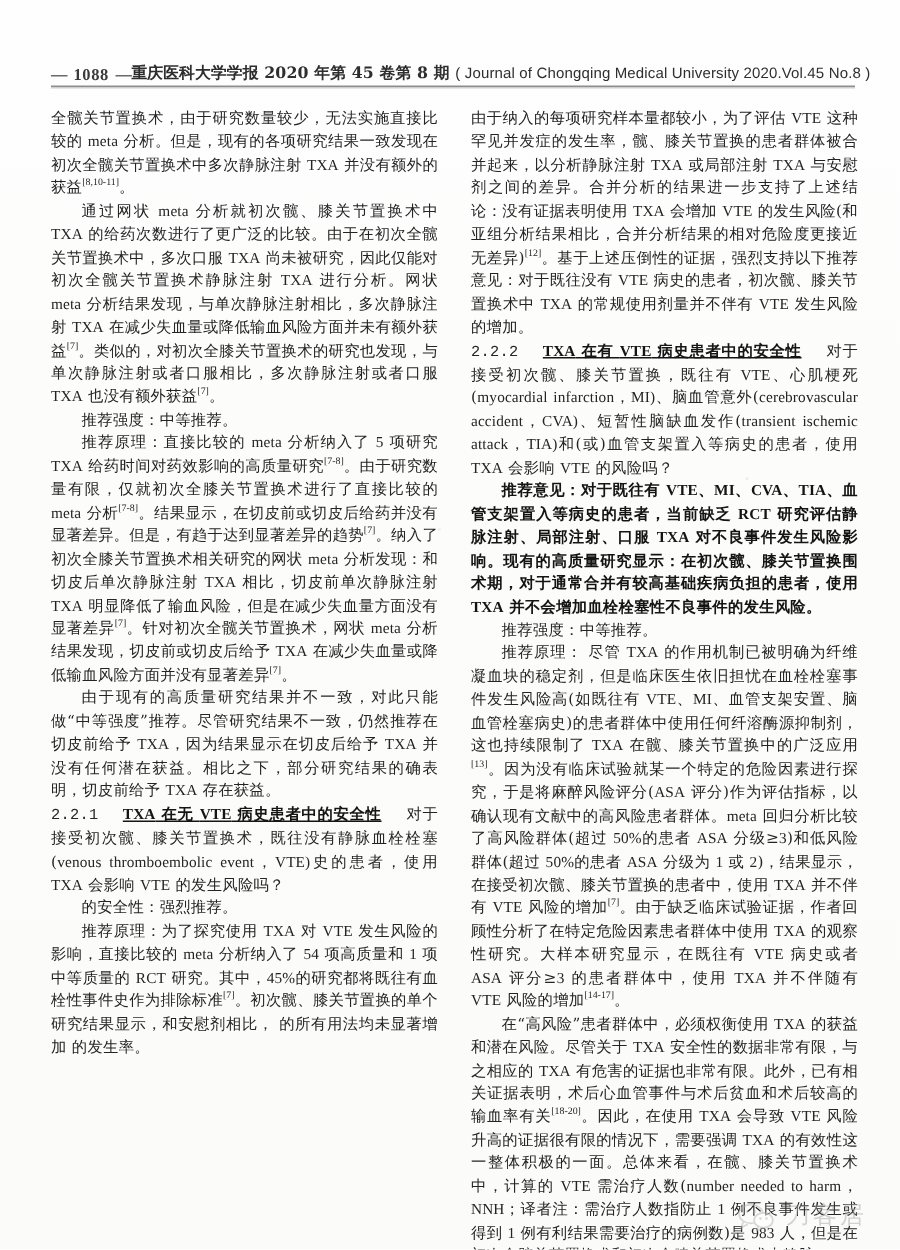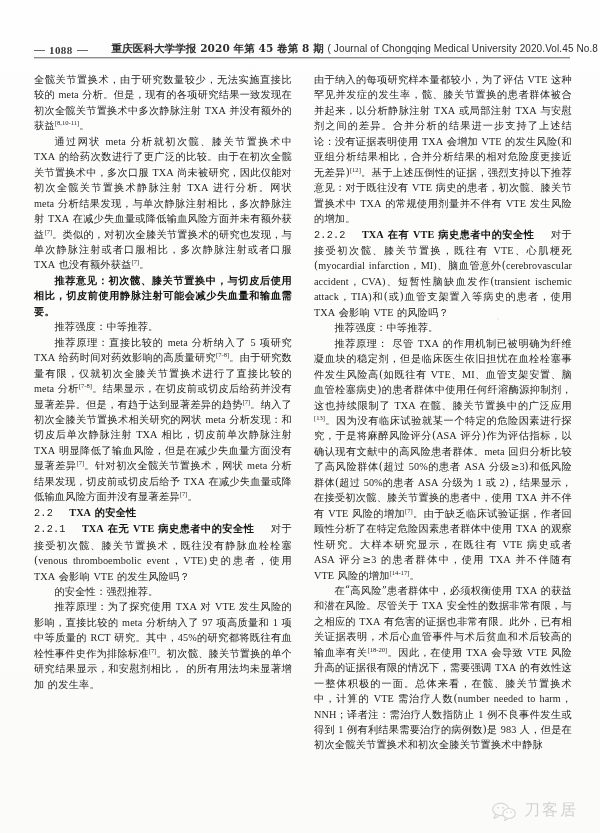--- a/index.html
+++ b/index.html
@@ -27,21 +27,20 @@
 
   
   .running-head {
     position: absolute;
     top: 36px;
     left: 34px;
     right: 30px;
     height: 20px;
     display: flex;
     align-items: flex-end;
-    gap: 24px;
   }
   .folio {
     font-family: "Liberation Serif", serif;
     font-size: 11px;
     font-weight: 700;
     color: #3a3a3a;
     letter-spacing: 0.4px;
     white-space: nowrap;
     display: flex;
     align-items: center;
@@ -113,20 +112,21 @@
 
   
   .secnum {
     font-family: Liberation Mono, monospace;
     font-weight: 400;
     letter-spacing: 0.2px;
   }
   .sechead {
     font-weight: 700;
     color: #151515;
+    text-decoration: underline;
   }
   .gap { display: inline-block; width: 1.6em; }
 
   
   .lat {
     font-family: "Liberation Serif", serif;
     letter-spacing: 0.1px;
   }
   sup {
     font-size: 6.6px;
@@ -183,32 +183,32 @@
       <span class="latin">( Journal of Chongqing Medical University 2020.Vol.45 No.8 )</span>
     </div>
   </div>
   <div class="rule"></div>
 
   <div class="columns">
 
     <div class="col" id="col-left">
         <p class="noindent">全髋关节置换术，由于研究数量较少，无法实施直接比较的 <span class="lat">meta</span> 分析。但是，现有的各项研究结果一致发现在初次全髋关节置换术中多次静脉注射 <span class="lat">TXA</span> 并没有额外的获益<sup>[8,10-11]</sup>。</p>
         <p>通过网状 <span class="lat">meta</span> 分析就初次髋、膝关节置换术中 <span class="lat">TXA</span> 的给药次数进行了更广泛的比较。由于在初次全髋关节置换术中，多次口服 <span class="lat">TXA</span> 尚未被研究，因此仅能对初次全髋关节置换术静脉注射 <span class="lat">TXA</span> 进行分析。网状 <span class="lat">meta</span> 分析结果发现，与单次静脉注射相比，多次静脉注射 <span class="lat">TXA</span> 在减少失血量或降低输血风险方面并未有额外获益<sup>[7]</sup>。类似的，对初次全膝关节置换术的研究也发现，与单次静脉注射或者口服相比，多次静脉注射或者口服 <span class="lat">TXA</span> 也没有额外获益<sup>[7]</sup>。</p>
-        <p class="b">推荐意见：初次髋、膝关节置换中，与切皮后使用相比，切皮前使用静脉注射可能会减少失血量和输血需要。</p>
         <p>推荐强度：中等推荐。</p>
         <p>推荐原理：直接比较的 <span class="lat">meta</span> 分析纳入了 <span class="lat">5</span> 项研究 <span class="lat">TXA</span> 给药时间对药效影响的高质量研究<sup>[7-8]</sup>。由于研究数量有限，仅就初次全膝关节置换术进行了直接比较的 <span class="lat">meta</span> 分析<sup>[7-8]</sup>。结果显示，在切皮前或切皮后给药并没有显著差异。但是，有趋于达到显著差异的趋势<sup>[7]</sup>。纳入了初次全膝关节置换术相关研究的网状 <span class="lat">meta</span> 分析发现：和切皮后单次静脉注射 <span class="lat">TXA</span> 相比，切皮前单次静脉注射 <span class="lat">TXA</span> 明显降低了输血风险，但是在减少失血量方面没有显著差异<sup>[7]</sup>。针对初次全髋关节置换术，网状 <span class="lat">meta</span> 分析结果发现，切皮前或切皮后给予 <span class="lat">TXA</span> 在减少失血量或降低输血风险方面并没有显著差异<sup>[7]</sup>。</p>
-        <p class="noindent"><span class="secnum">2.2</span><span class="gap"></span><span class="sechead"><span class="lat">TXA</span> 的安全性</span></p>
+        <p>由于现有的高质量研究结果并不一致，对此只能做“中等强度”推荐。尽管研究结果不一致，仍然推荐在切皮前给予 <span class="lat">TXA</span>，因为结果显示在切皮后给予 <span class="lat">TXA</span> 并没有任何潜在获益。相比之下，部分研究结果的确表明，切皮前给予 <span class="lat">TXA</span> 存在获益。</p>
         <p class="noindent"><span class="secnum">2.2.1</span><span class="gap"></span><span class="sechead"><span class="lat">TXA</span> 在无 <span class="lat">VTE</span> 病史患者中的安全性</span><span class="gap"></span><span>对于接受初次髋、膝关节置换术，既往没有静脉血栓栓塞(<span class="lat">venous</span> <span class="lat">thromboembolic</span> <span class="lat">event</span>，<span class="lat">VTE)</span>史的患者，使用 <span class="lat">TXA</span> 会影响 <span class="lat">VTE</span> 的发生风险吗？</span></p>
         <p>的安全性：强烈推荐。</p>
-        <p>推荐原理：为了探究使用 <span class="lat">TXA</span> 对 <span class="lat">VTE</span> 发生风险的影响，直接比较的 <span class="lat">meta</span> 分析纳入了 <span class="lat">97</span> 项高质量和 <span class="lat">1</span> 项中等质量的 <span class="lat">RCT</span> 研究。其中，<span class="lat">45%</span>的研究都将既往有血栓性事件史作为排除标准<sup>[7]</sup>。初次髋、膝关节置换的单个研究结果显示，和安慰剂相比， 的所有用法均未显著增加  的发生率。</p>
+        <p>推荐原理：为了探究使用 <span class="lat">TXA</span> 对 <span class="lat">VTE</span> 发生风险的影响，直接比较的 <span class="lat">meta</span> 分析纳入了 <span class="lat">54</span> 项高质量和 <span class="lat">1</span> 项中等质量的 <span class="lat">RCT</span> 研究。其中，<span class="lat">45%</span>的研究都将既往有血栓性事件史作为排除标准<sup>[7]</sup>。初次髋、膝关节置换的单个研究结果显示，和安慰剂相比， 的所有用法均未显著增加  的发生率。</p>
       </div>
 
     <div class="col" id="col-right">
         <p class="noindent">由于纳入的每项研究样本量都较小，为了评估 <span class="lat">VTE</span> 这种罕见并发症的发生率，髋、膝关节置换的患者群体被合并起来，以分析静脉注射 <span class="lat">TXA</span> 或局部注射 <span class="lat">TXA</span> 与安慰剂之间的差异。合并分析的结果进一步支持了上述结论：没有证据表明使用 <span class="lat">TXA</span> 会增加 <span class="lat">VTE</span> 的发生风险(和亚组分析结果相比，合并分析结果的相对危险度更接近无差异)<sup>[12]</sup>。基于上述压倒性的证据，强烈支持以下推荐意见：对于既往没有 <span class="lat">VTE</span> 病史的患者，初次髋、膝关节置换术中 <span class="lat">TXA</span> 的常规使用剂量并不伴有 <span class="lat">VTE</span> 发生风险的增加。</p>
         <p class="noindent"><span class="secnum">2.2.2</span><span class="gap"></span><span class="sechead"><span class="lat">TXA</span> 在有 <span class="lat">VTE</span> 病史患者中的安全性</span><span class="gap"></span><span>对于接受初次髋、膝关节置换，既往有 <span class="lat">VTE</span>、心肌梗死(<span class="lat">myocardial</span> <span class="lat">infarction</span>，<span class="lat">MI)</span>、脑血管意外(<span class="lat">cerebrovascular</span> <span class="lat">accident</span>，<span class="lat">CVA)</span>、短暂性脑缺血发作(<span class="lat">transient</span> <span class="lat">ischemic</span> <span class="lat">attack</span>，<span class="lat">TIA)</span>和(或)血管支架置入等病史的患者，使用 <span class="lat">TXA</span> 会影响 <span class="lat">VTE</span> 的风险吗？</span></p>
+        <p class="b">推荐意见：对于既往有 <span class="lat">VTE</span>、<span class="lat">MI</span>、<span class="lat">CVA</span>、<span class="lat">TIA</span>、血管支架置入等病史的患者，当前缺乏 <span class="lat">RCT</span> 研究评估静脉注射、局部注射、口服 <span class="lat">TXA</span> 对不良事件发生风险影响。现有的高质量研究显示：在初次髋、膝关节置换围术期，对于通常合并有较高基础疾病负担的患者，使用 <span class="lat">TXA</span> 并不会增加血栓栓塞性不良事件的发生风险。</p>
         <p>推荐强度：中等推荐。</p>
         <p>推荐原理： 尽管 <span class="lat">TXA</span> 的作用机制已被明确为纤维凝血块的稳定剂，但是临床医生依旧担忧在血栓栓塞事件发生风险高(如既往有 <span class="lat">VTE</span>、<span class="lat">MI</span>、血管支架安置、脑血管栓塞病史)的患者群体中使用任何纤溶酶源抑制剂，这也持续限制了 <span class="lat">TXA</span> 在髋、膝关节置换中的广泛应用<sup>[13]</sup>。因为没有临床试验就某一个特定的危险因素进行探究，于是将麻醉风险评分(<span class="lat">ASA</span> 评分)作为评估指标，以确认现有文献中的高风险患者群体。<span class="lat">meta</span> 回归分析比较了高风险群体(超过 <span class="lat">50%</span>的患者 <span class="lat">ASA</span> 分级≥<span class="lat">3</span>)和低风险群体(超过 <span class="lat">50%</span>的患者 <span class="lat">ASA</span> 分级为 <span class="lat">1</span> 或 <span class="lat">2</span>)，结果显示，在接受初次髋、膝关节置换的患者中，使用 <span class="lat">TXA</span> 并不伴有 <span class="lat">VTE</span> 风险的增加<sup>[7]</sup>。由于缺乏临床试验证据，作者回顾性分析了在特定危险因素患者群体中使用 <span class="lat">TXA</span> 的观察性研究。大样本研究显示，在既往有 <span class="lat">VTE</span> 病史或者 <span class="lat">ASA</span> 评分≥<span class="lat">3</span> 的患者群体中，使用 <span class="lat">TXA</span> 并不伴随有 <span class="lat">VTE</span> 风险的增加<sup>[14-17]</sup>。</p>
         <p>在“高风险”患者群体中，必须权衡使用 <span class="lat">TXA</span> 的获益和潜在风险。尽管关于 <span class="lat">TXA</span> 安全性的数据非常有限，与之相应的 <span class="lat">TXA</span> 有危害的证据也非常有限。此外，已有相关证据表明，术后心血管事件与术后贫血和术后较高的输血率有关<sup>[18-20]</sup>。因此，在使用 <span class="lat">TXA</span> 会导致 <span class="lat">VTE</span> 风险升高的证据很有限的情况下，需要强调 <span class="lat">TXA</span> 的有效性这一整体积极的一面。总体来看，在髋、膝关节置换术中，计算的 <span class="lat">VTE</span> 需治疗人数(<span class="lat">number</span> <span class="lat">needed</span> <span class="lat">to</span> <span class="lat">harm</span>，<span class="lat">NNH</span>；译者注：需治疗人数指防止 <span class="lat">1</span> 例不良事件发生或得到 <span class="lat">1</span> 例有利结果需要治疗的病例数)是 <span class="lat">983</span> 人，但是在初次全髋关节置换术和初次全膝关节置换术中静脉</p>
       </div>
 
   </div>
 
   <div class="watermark">
     <div class="wm-logo">
       <svg viewBox="0 0 30 24" width="26" height="20" aria-hidden="true">

